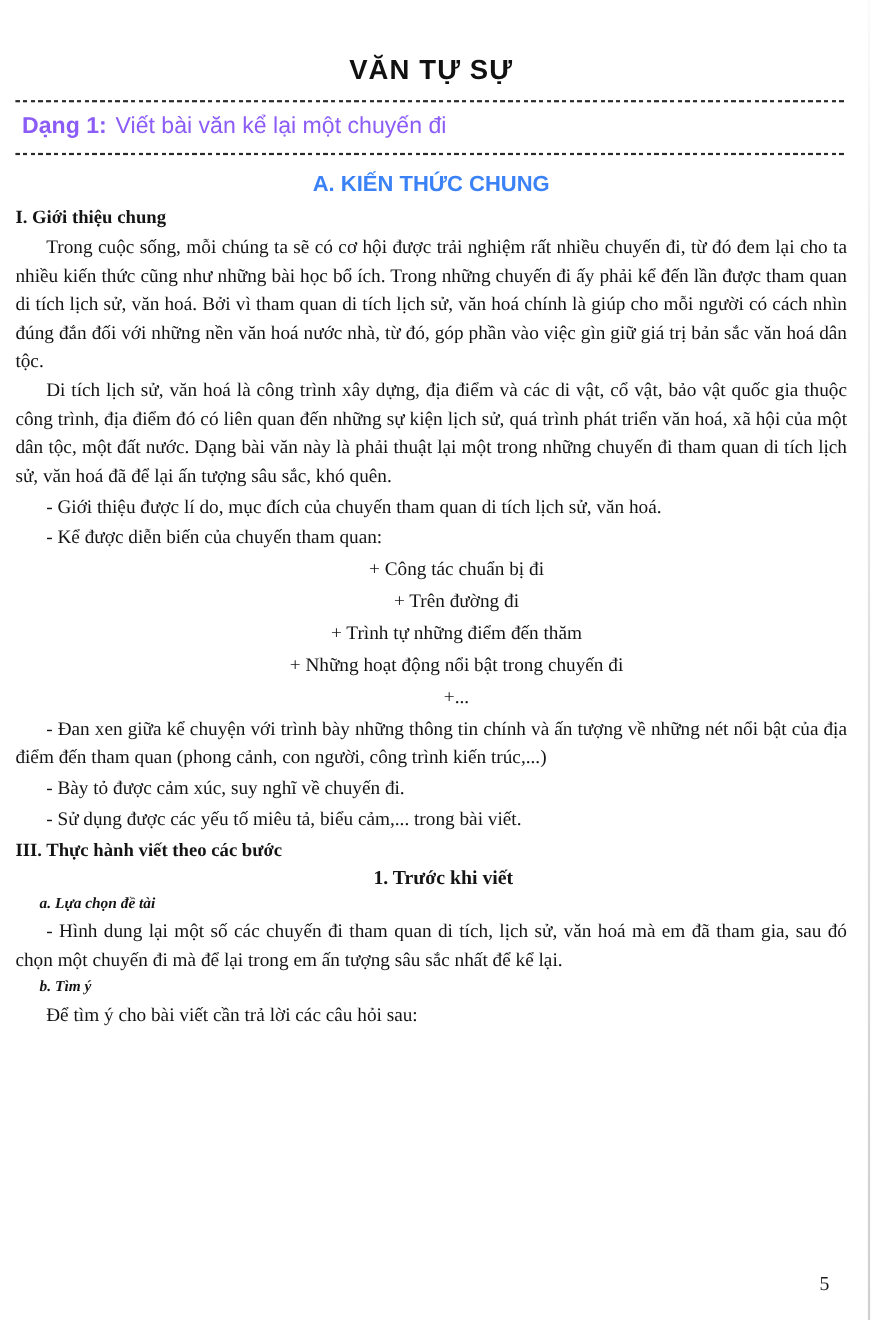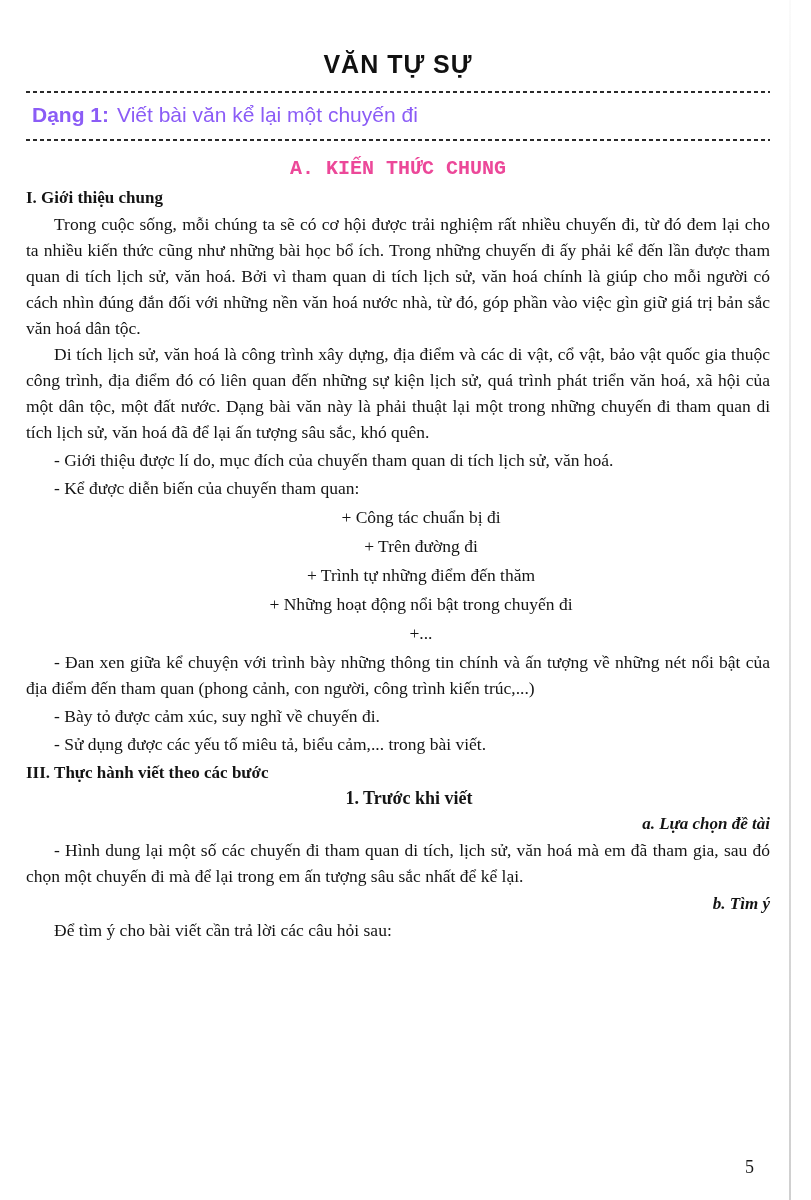--- a/index.html
+++ b/index.html
@@ -8,21 +8,21 @@
     width: 811px;
     height: 1200px;
     position: relative;
     overflow: hidden;
     font-family: "Liberation Serif", serif;
     color: #141414;
   }
   .page {
     position: absolute;
     inset: 0;
-    padding: 50px 41px 0 26px;
+    padding: 50px 41px 0 14px;
   }
   .edge-shadow {
     position: absolute;
     top: 0;
     right: 20px;
     width: 2px;
     height: 100%;
     background: linear-gradient(to bottom, rgba(160,160,160,0.05) 0%, rgba(150,150,150,0.35) 60%, rgba(150,150,150,0.45) 100%);
   }
   .doc-title {
@@ -42,24 +42,24 @@
   .type-box {
     font-family: "Liberation Sans", sans-serif;
     font-size: 21px;
     color: #8b5cf6;
     padding: 9px 0 11px 6px;
   }
   .type-label { font-weight: bold; margin-right: 8px; }
   .type-line2 { padding-left: 96px; margin-top: 5px; }
   .heading-a {
     text-align: center;
-    font-family: Liberation Mono, monospace;
+    font-family: Liberation Sans, sans-serif;
     font-weight: bold;
     font-size: 20px;
-    color: #ec4899;
+    color: #3b82f6;
     margin: 16px 0 8px 0;
   }
   .h-section {
     font-size: 17px;
     font-weight: bold;
     margin: 6px 0 3px 0;
   }
   .h-section.ii { margin-top: 8px; }
   .body-para {
     font-size: 17.5px;
@@ -76,26 +76,25 @@
   .item.dash { text-indent: 28px; text-align: justify; font-family: Liberation Serif, serif; }
   .item.plus { text-indent: 46px; margin: 3px 0; }
   .h-step {
     font-size: 18px;
     font-weight: bold;
     margin: 5px 0 3px 0;
     padding-left: 22px;
     text-align: center;
   }
   .h-sub {
-    font-size: 17px;
+    font-size: 14px;
     font-weight: bold;
     font-style: italic;
     margin: 5px 0 3px 0;
     padding-left: 22px;
-    text-align: right;
   }
   .intro-line {
     font-size: 17.5px;
     line-height: 26px;
     text-indent: 28px;
   }
   .page-number {
     position: absolute;
     right: 57px;
     bottom: 22px;

